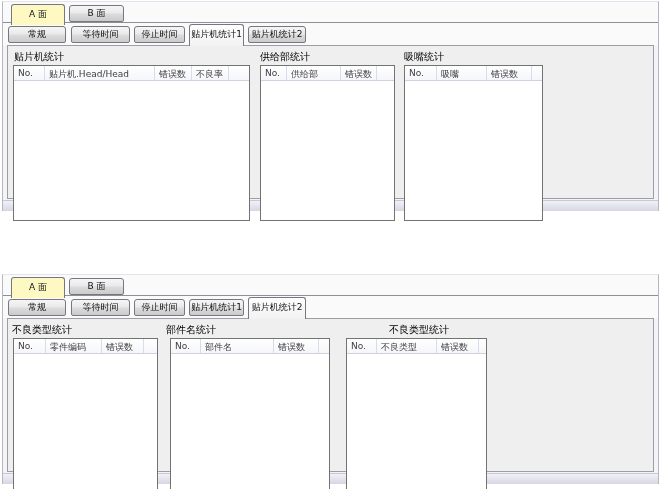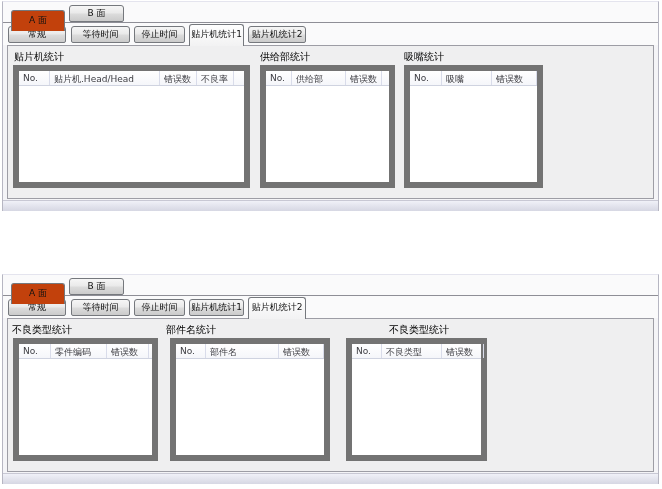--- a/index.html
+++ b/index.html
@@ -36,23 +36,23 @@
     border-radius: 3px 3px 2px 2px;
     font-size: 9px;
     line-height: 15px;
     text-align: center;
     color: #111;
     white-space: nowrap;
     overflow: hidden;
     cursor: default;
   }
   .side-tab-row .tab-btn.selected {
-    top: 8px;
+    top: 2px;
     height: 21px;
-    background: #c2410c;
+    background: #fef9c3;
     border-bottom: none;
     border-radius: 3px 3px 0 0;
     line-height: 19px;
     z-index: 5;
   }
   .sub-tab-row {
     position: relative;
     height: 22px;
     background: #fafafb;
     z-index: 3;
@@ -79,23 +79,23 @@
   .group-title {
     position: absolute;
     top: 4px;
     font-size: 10px;
     color: #000;
     white-space: nowrap;
   }
   .list-table {
     position: absolute;
     top: 19px;
-    height: 123px;
+    height: 156px;
     background: #ffffff;
-    border: 6px solid #737373;
+    border: 1px solid #737373;
   }
   .thead {
     display: flex;
     height: 15px;
     background: linear-gradient(#ffffff, #f5f6fa);
     border-bottom: 1px solid #cfd3e0;
   }
   .th {
     font-size: 9px;
     color: #3d3d42;

